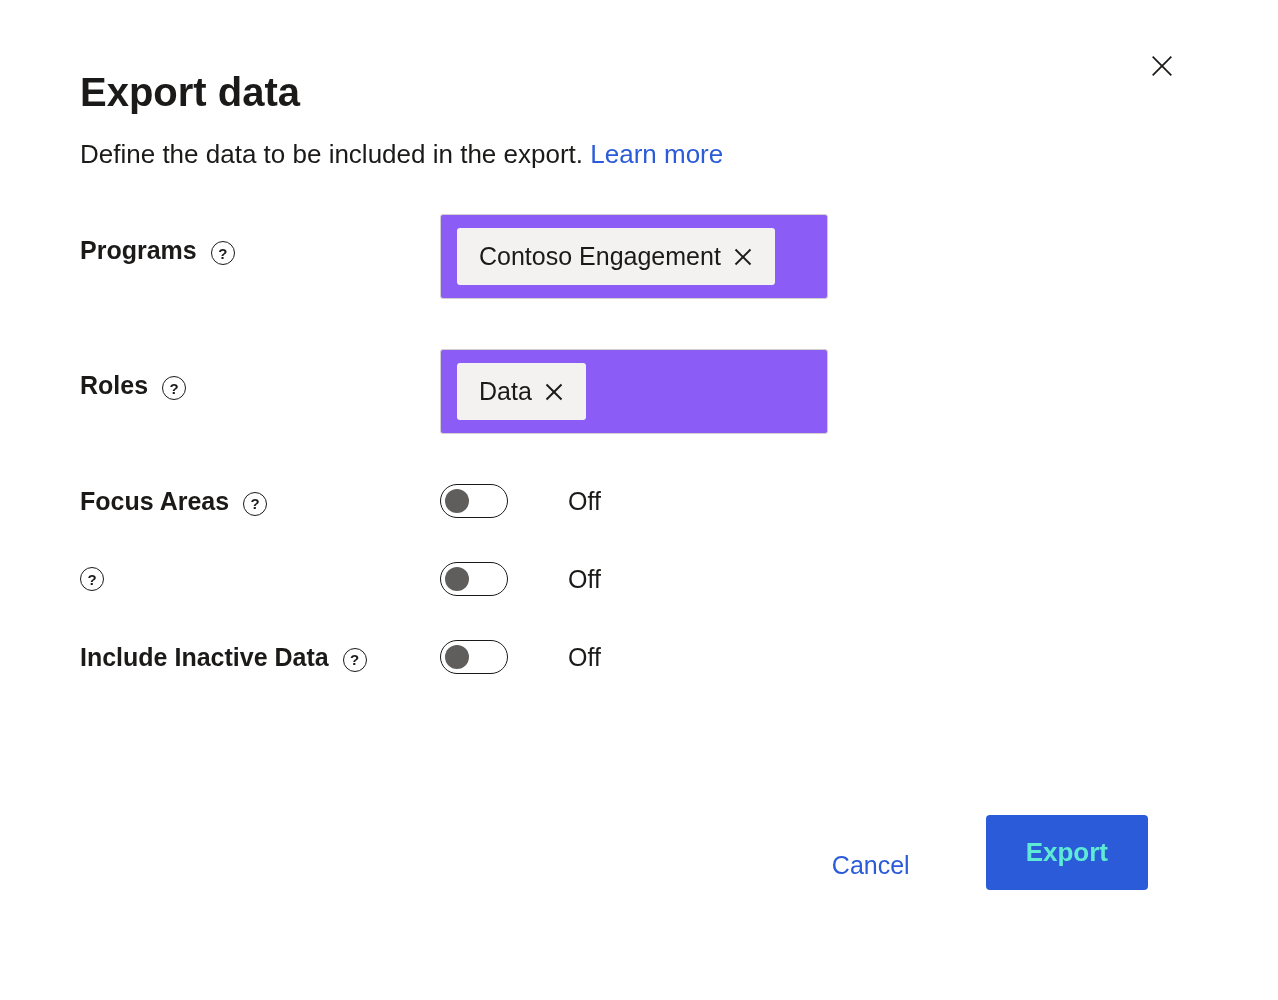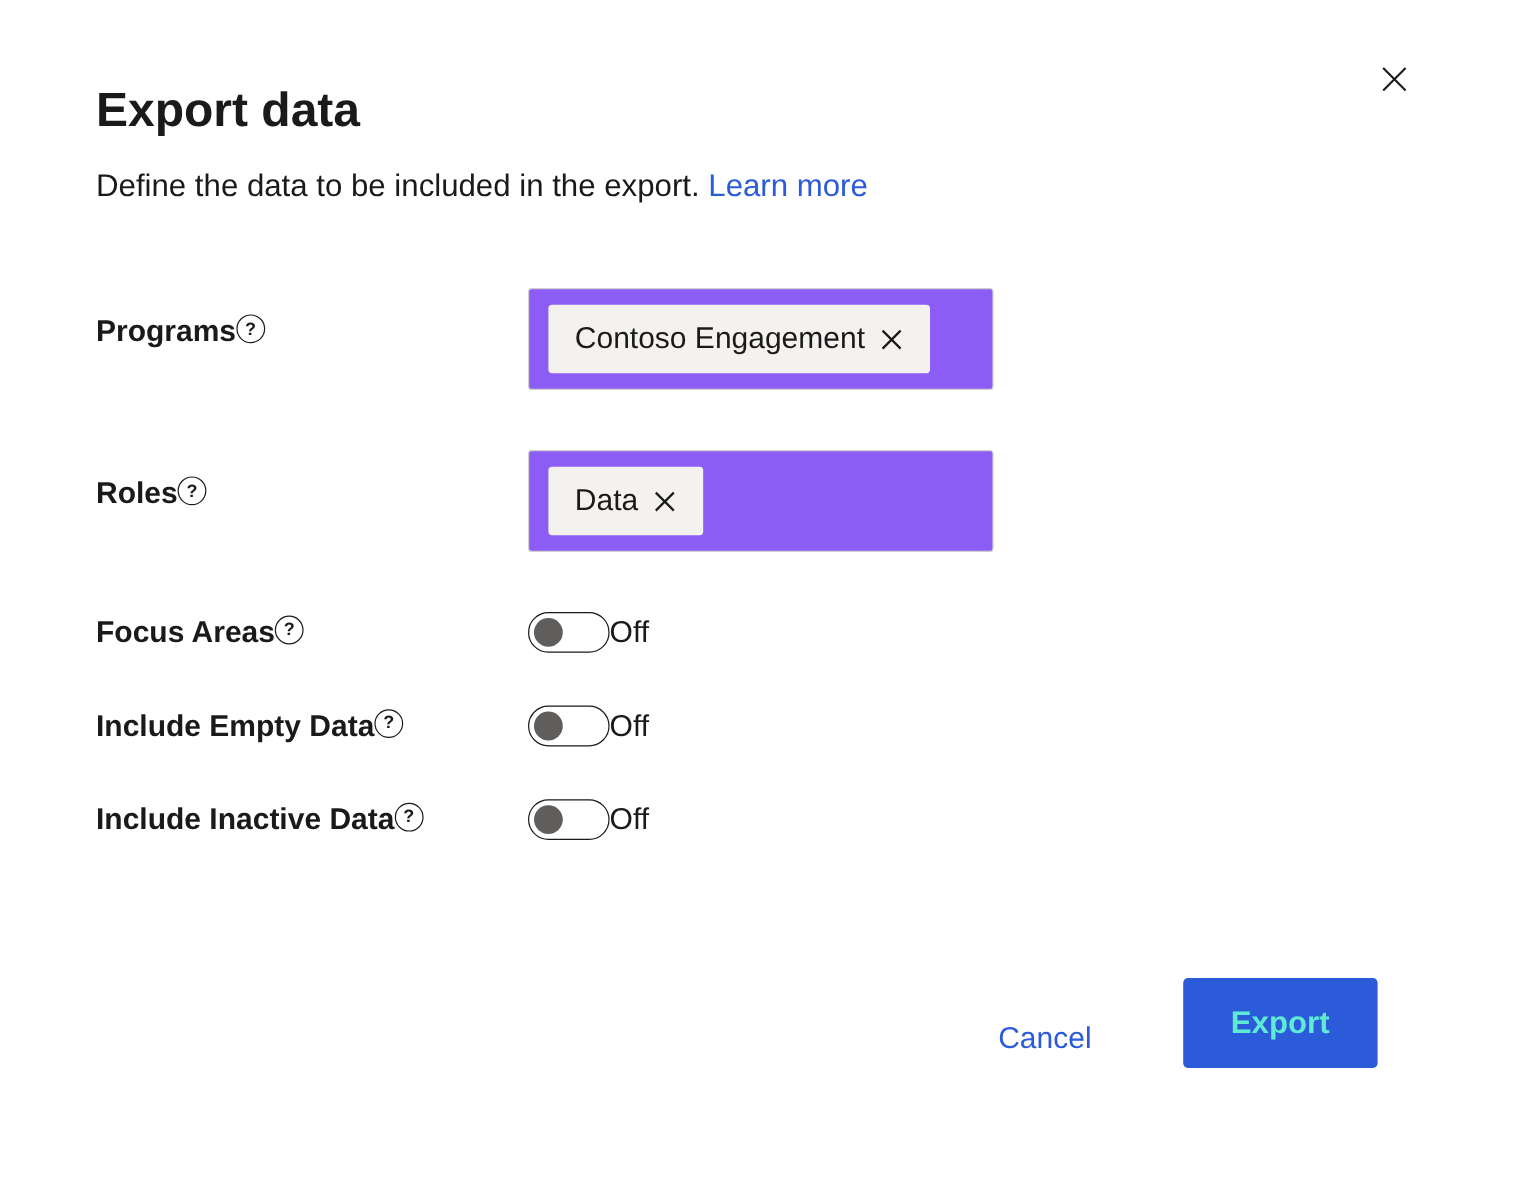--- a/index.html
+++ b/index.html
@@ -40,39 +40,39 @@
     }
     .dialog-title {
       font-size: 40px;
       font-weight: 600;
       color: #1b1a19;
       margin-bottom: 24px;
     }
     .dialog-subtitle {
       font-size: 26px;
       color: #1b1a19;
-      margin-bottom: 70px;
+      margin-bottom: 44px;
     }
     .learn-more {
       color: #2b5bd8;
       text-decoration: none;
     }
     .form-row {
       display: flex;
       align-items: center;
       margin-bottom: 44px;
     }
     .form-row.tag-row {
       align-items: flex-start;
       margin-bottom: 50px;
     }
     .form-label {
       display: flex;
-      align-items: flex-start;
-      gap: 0;
+      align-items: flex-end;
+      gap: 14px;
       width: 360px;
       font-size: 25px;
       font-weight: 600;
       color: #1b1a19;
       padding-top: 22px;
     }
     .form-row:not(.tag-row) .form-label {
       padding-top: 0;
     }
     .help-icon {
@@ -119,20 +119,21 @@
       justify-content: center;
       padding: 0;
     }
     .tag-remove svg {
       width: 20px;
       height: 20px;
     }
     .toggle-group {
       display: flex;
       align-items: center;
+      gap: 60px;
     }
     .toggle {
       width: 68px;
       height: 34px;
       border: 1.5px solid #1b1a19;
       border-radius: 17px;
       background: #fff;
       position: relative;
       cursor: pointer;
     }
@@ -238,21 +239,20 @@
     <div class="toggle-group">
       <div class="toggle">
         <div class="toggle-knob"></div>
       </div>
       <span class="toggle-state">Off</span>
     </div>
   </div>
 
   <div class="form-row">
     <div class="form-label">
-      <span>Include Empty Data</span>
       <span class="help-icon">?</span>
     </div>
     <div class="toggle-group">
       <div class="toggle">
         <div class="toggle-knob"></div>
       </div>
       <span class="toggle-state">Off</span>
     </div>
   </div>
 

